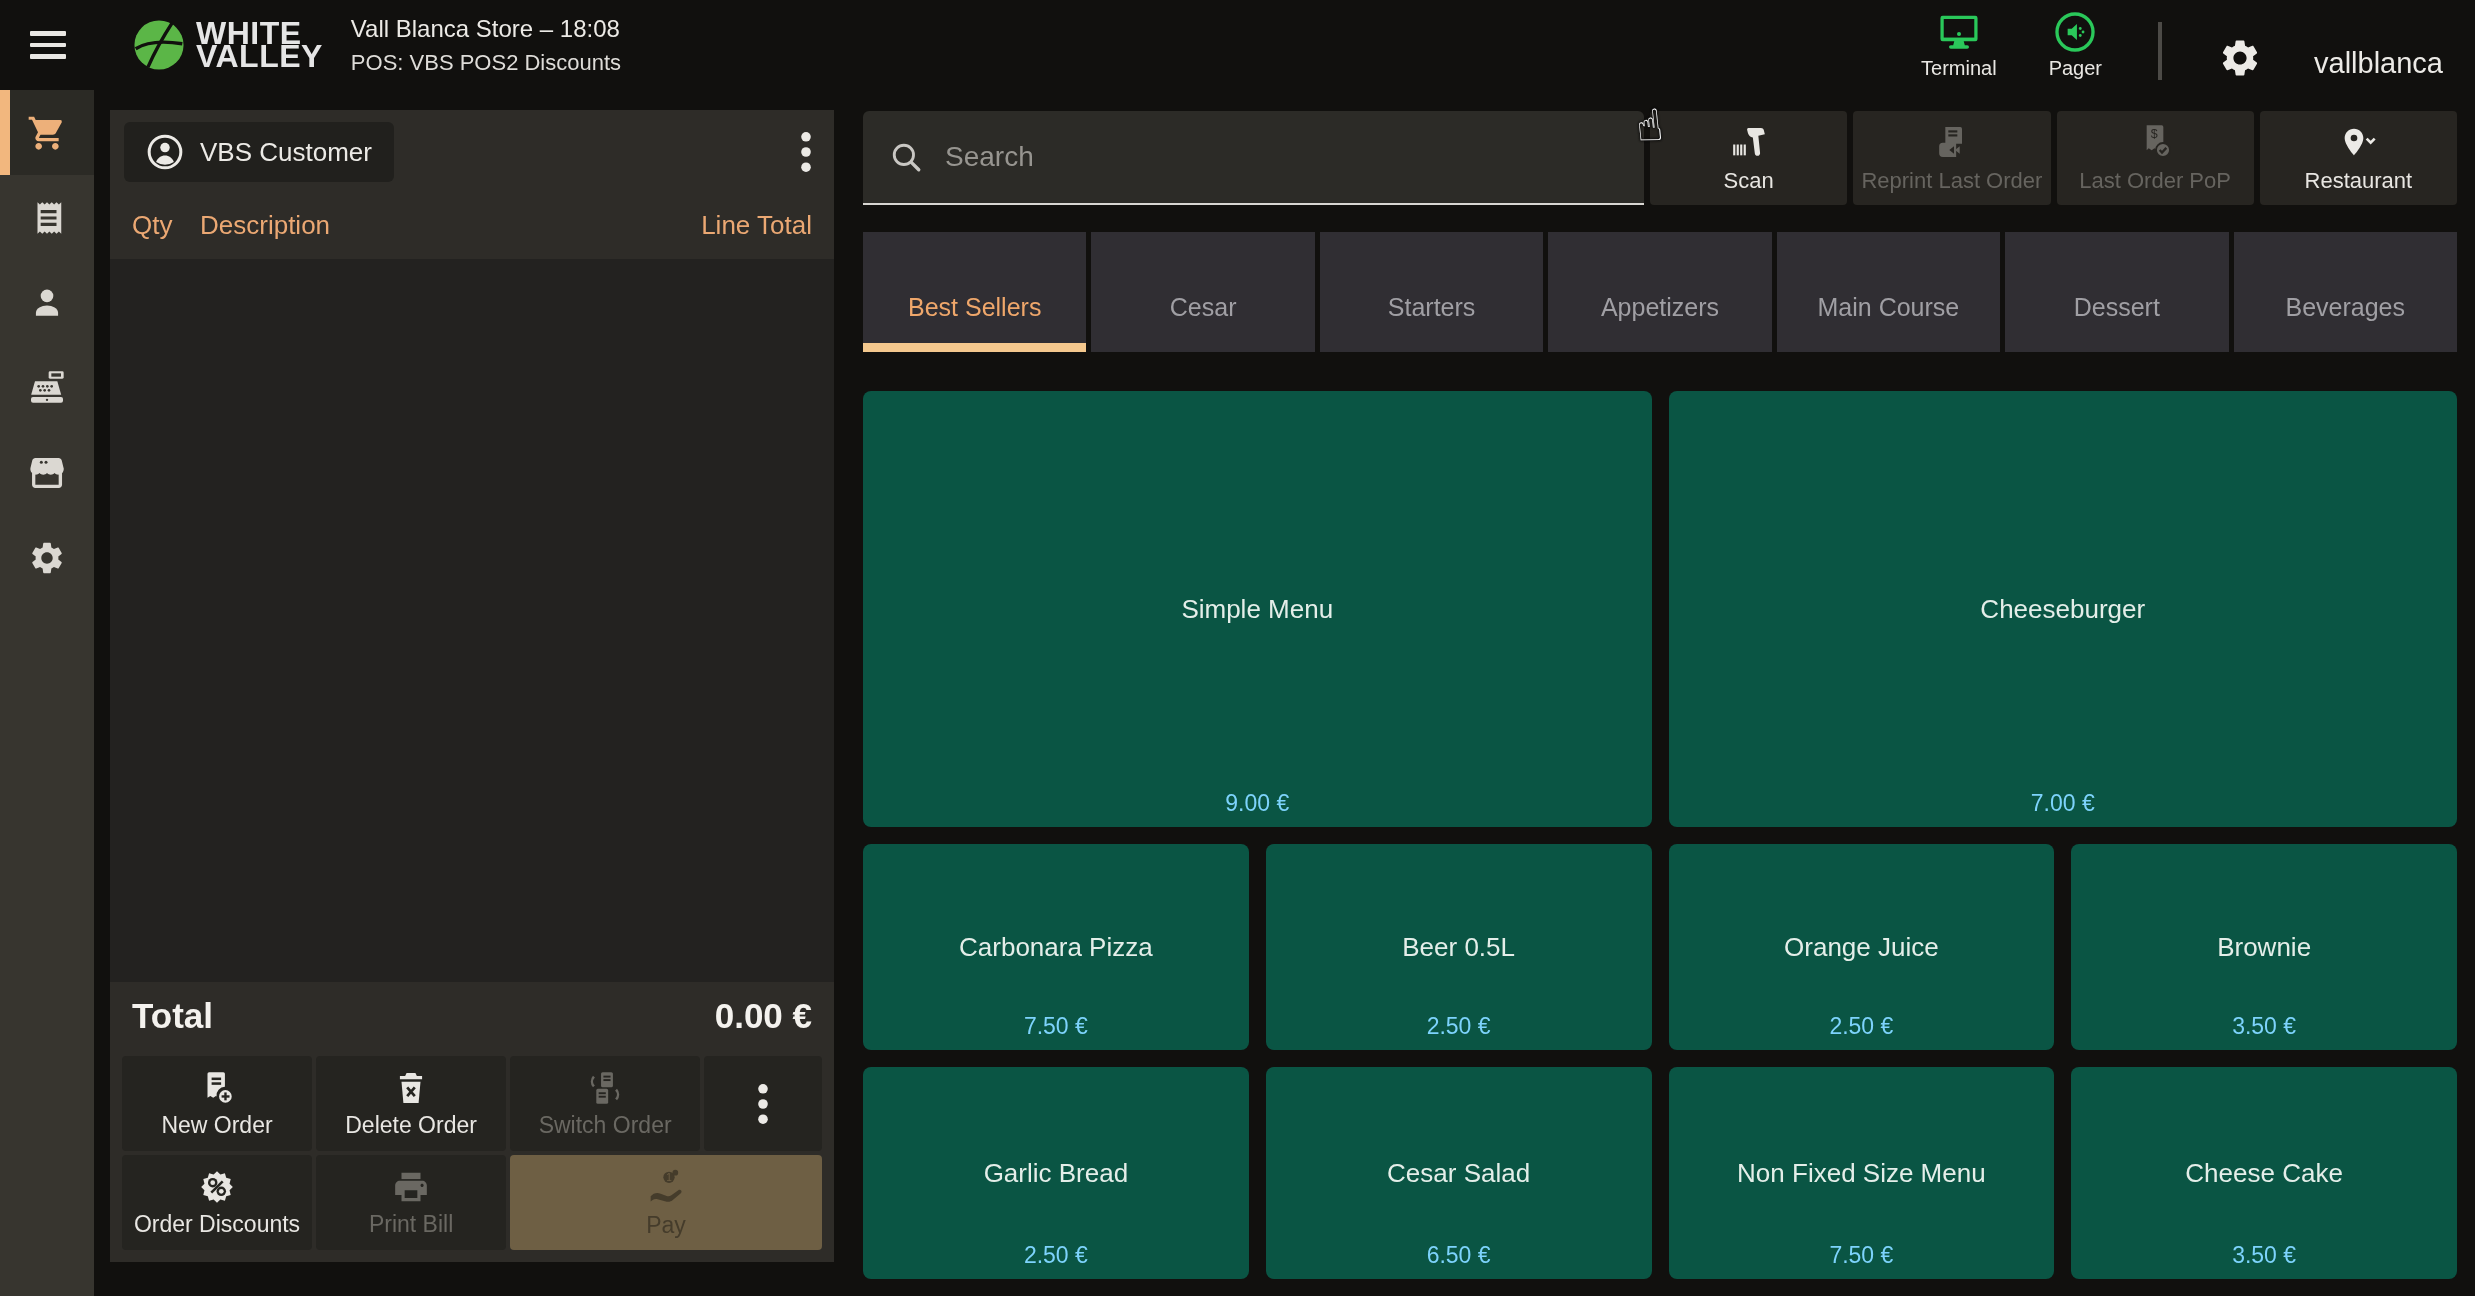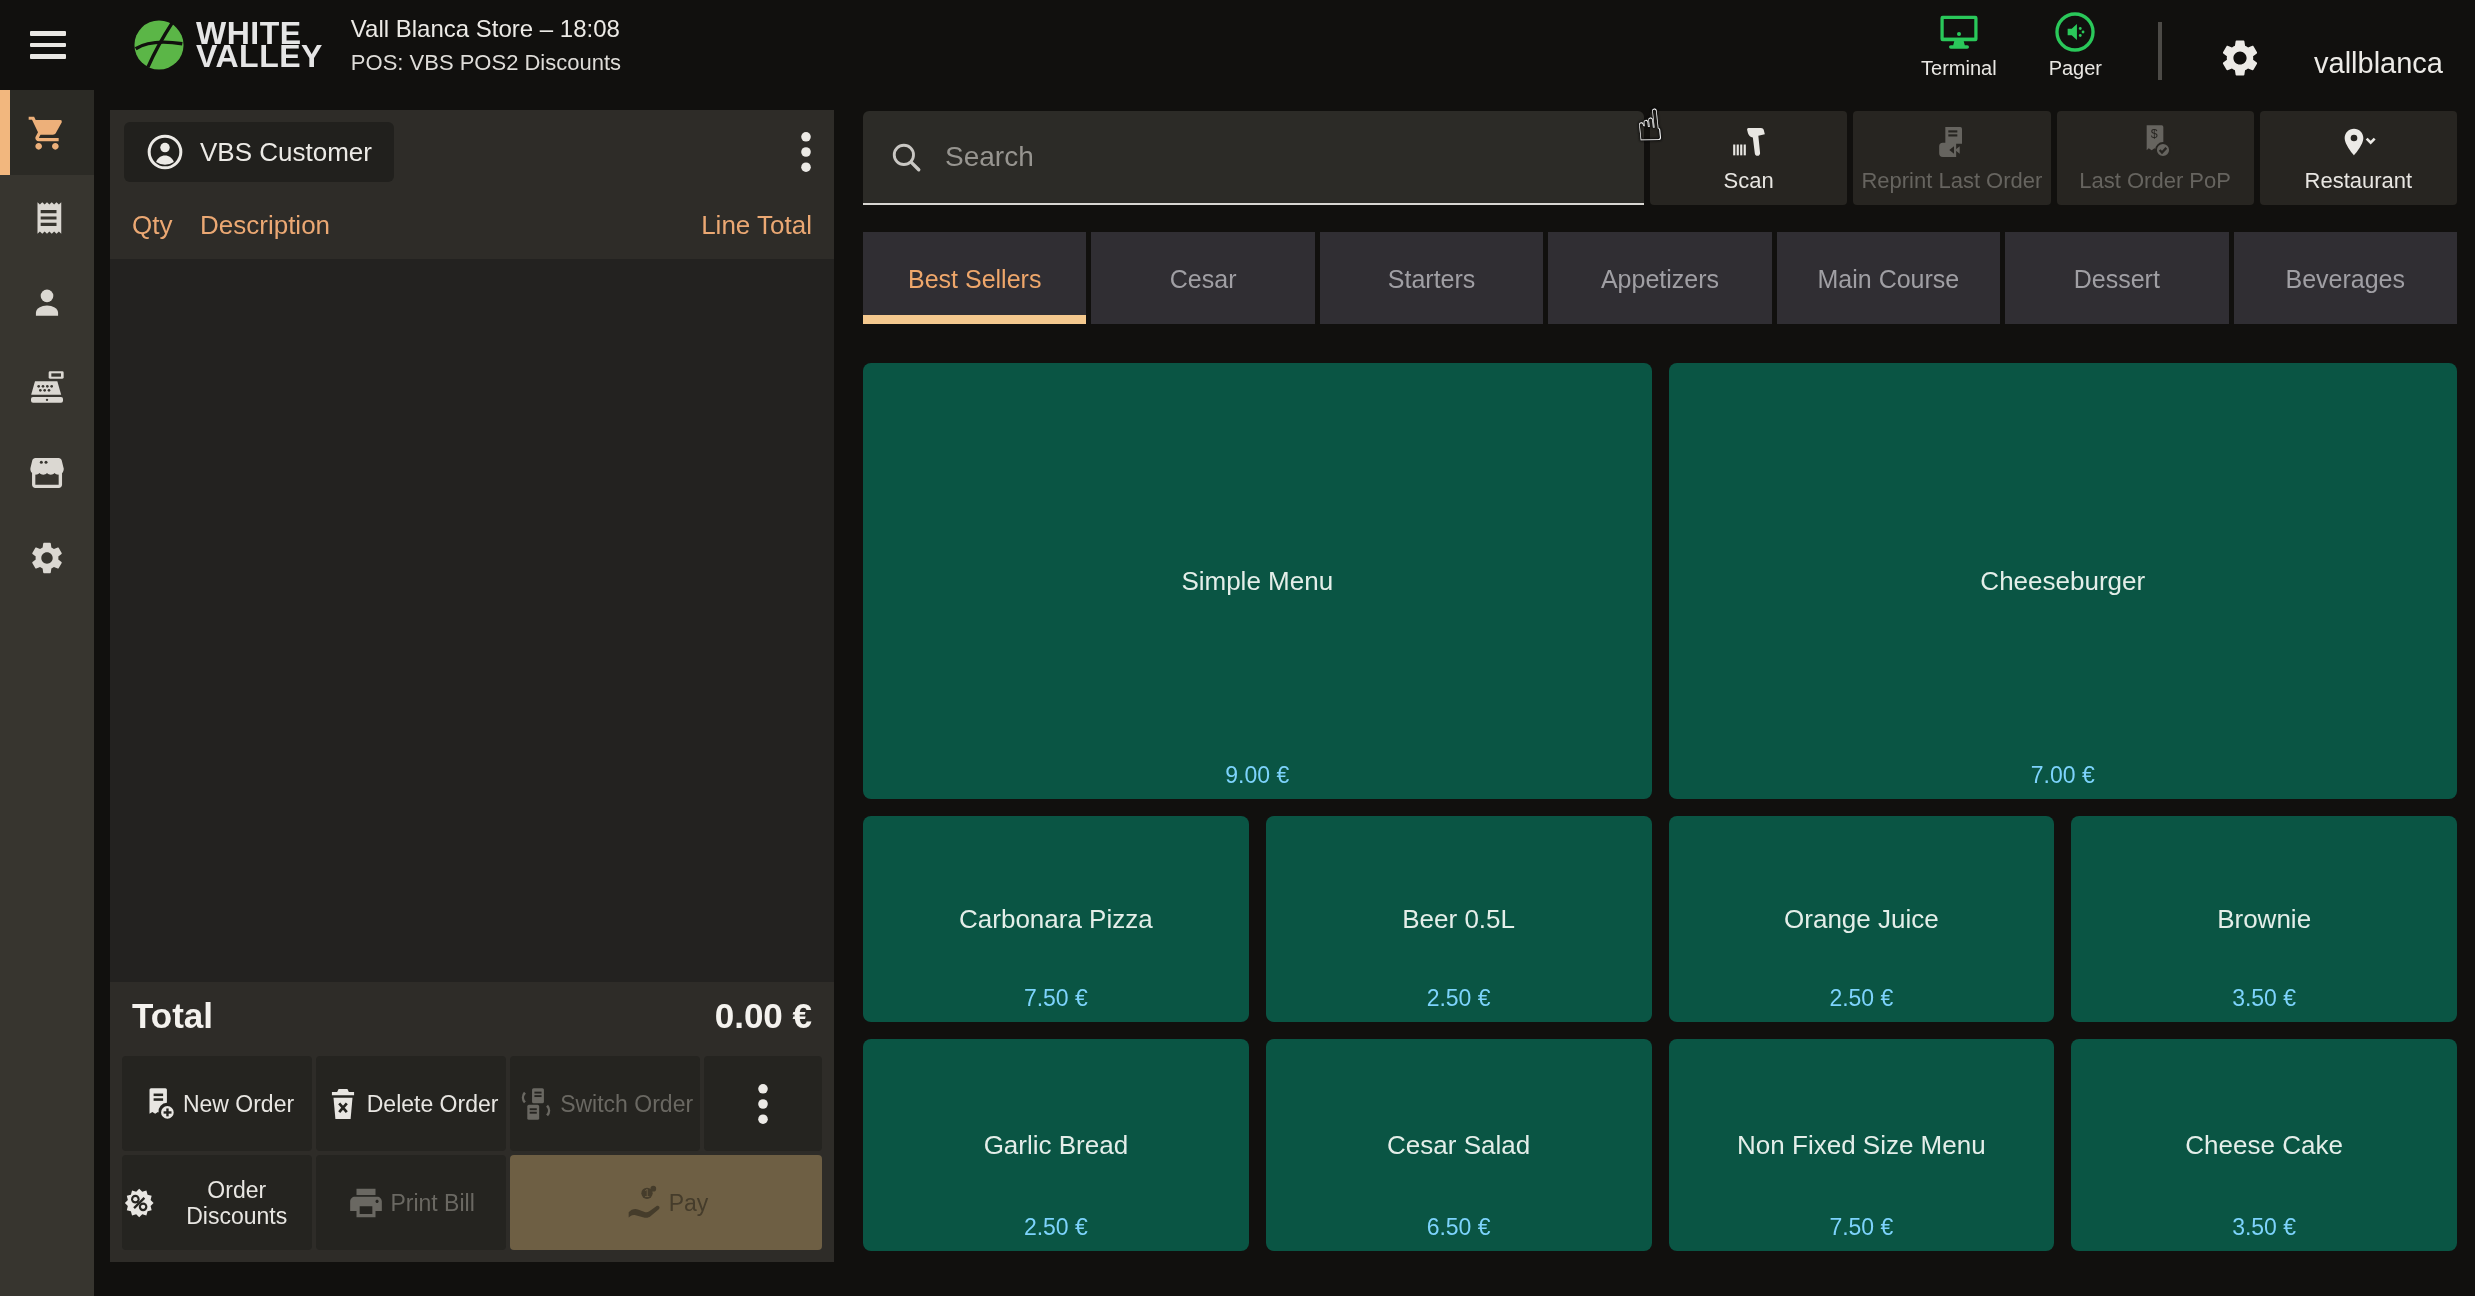--- a/index.html
+++ b/index.html
@@ -42,39 +42,39 @@
   .kebab-btn{margin-left:auto;margin-right:8px;display:flex;align-items:center;}
   .cols-row{display:flex;align-items:center;color:#EBA873;font-size:26px;padding:28px 8px 18px 8px;}
   .col-qty{width:56px;}
   .col-desc{flex:1;margin-left:12px;}
   .col-linetotal{text-align:right;}
   .order-lines{flex:1;background:#232220;}
   .panel-footer{background:#2E2C28;padding:0 12px 12px 12px;}
   .total-row{display:flex;justify-content:space-between;align-items:center;height:68px;
              padding:0 10px;font-size:35px;font-weight:bold;color:#F4F2EE;}
   .actions-grid{display:grid;grid-template-columns:1fr 1fr 1fr .62fr;gap:4px;margin-top:6px;}
-  .action-btn{height:95px;background:#252420;border-radius:4px;display:flex;flex-direction:row;
+  .action-btn{height:95px;background:#252420;border-radius:4px;display:flex;flex-direction:column;
               align-items:center;justify-content:center;gap:5px;color:#E8E6E2;font-size:23px;
               line-height:26px;text-align:center;}
   .action-btn.disabled{color:#6A6862;cursor:default;}
   .action-btn.pay{grid-column:3/5;background:#6E5F44;color:#453C2B;}
 
   
   .main{flex:1;margin:21px 18px 0 29px;display:flex;flex-direction:column;}
   .toolbar{display:flex;gap:6px;height:94px;}
   .search-box{width:729px;flex:0 0 auto;background:#2C2B27;border-bottom:2px solid #D8D6D2;
               border-radius:6px 6px 0 0;display:flex;align-items:center;padding:0 26px;gap:20px;color:#C9C7C3;}
   .search-box input{flex:1;background:transparent;border:0;outline:none;color:#E8E6E2;font-size:28px;}
   .search-box input::placeholder{color:#979590;}
   .tool-btn{flex:1;background:#272521;border-radius:4px;display:flex;flex-direction:column;
             align-items:center;justify-content:center;gap:6px;font-size:22px;color:#E8E6E2;}
   .tool-btn.disabled{color:#66645F;cursor:default;}
   .loc-label{display:flex;align-items:center;gap:4px;}
 
-  .tabs{display:flex;gap:5px;margin-top:27px;height:92px;}
+  .tabs{display:flex;gap:5px;margin-top:27px;height:120px;}
   .tab{flex:1;background:#302E33;color:#A09FA4;font-size:25px;display:flex;align-items:flex-end;
        justify-content:center;padding-bottom:30px;position:relative;}
   .tab.active{color:#EFA76B;}
   .tab.active::after{content:"";position:absolute;left:0;right:0;bottom:0;height:9px;background:#F4C88E;}
 
   .grid{display:grid;grid-template-columns:repeat(4,1fr);grid-template-rows:436px 206px 212px;
         gap:17px;margin-top:39px;}
   .tile{background:#0A5544;border-radius:8px;position:relative;padding:12px 16px;box-sizing:border-box;}
   .tile.large{grid-column:span 2;}
   .tile-name{font-size:26px;color:#E4EEE9;}

